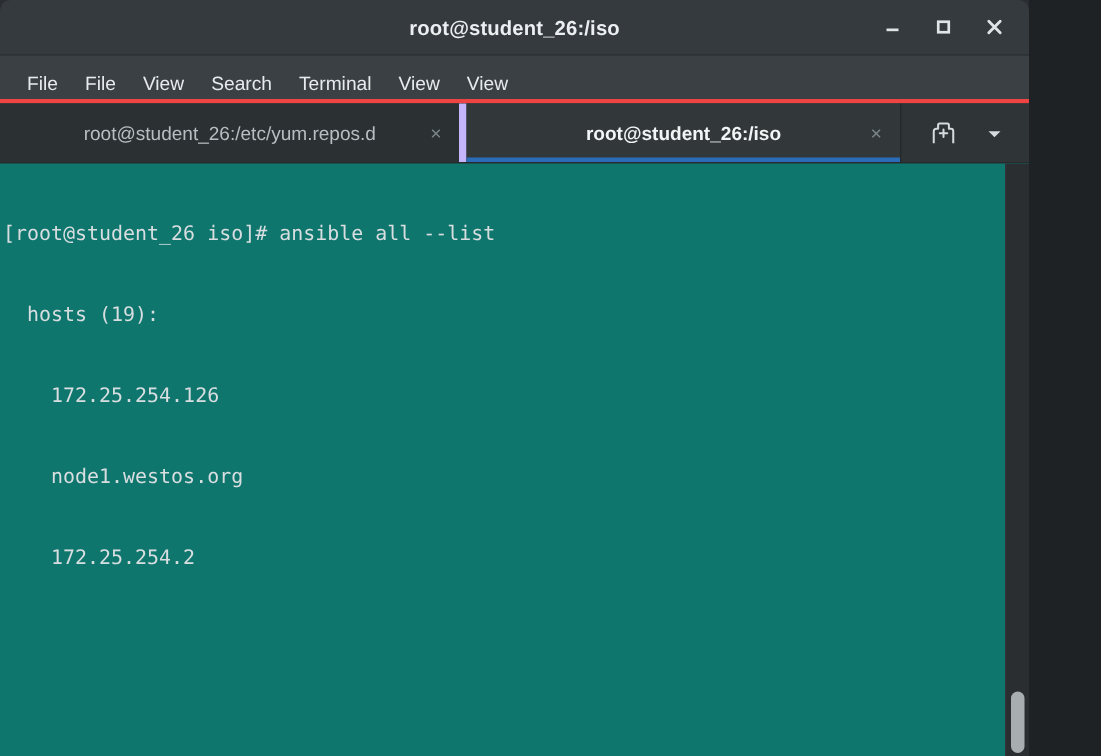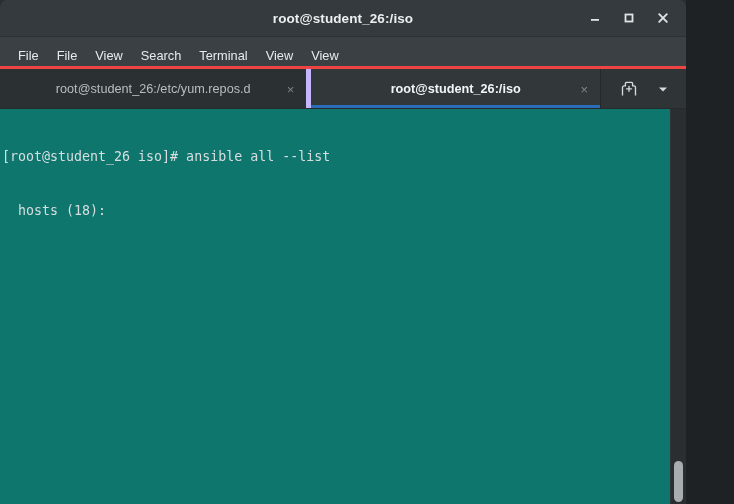--- a/index.html
+++ b/index.html
@@ -255,21 +255,24 @@
         <svg width="14" height="14" viewBox="0 0 14 14" aria-hidden="true">
           <path d="M3 5.5 L7 9.5 L11 5.5 Z" fill="currentColor"></path>
         </svg>
       </div>
     </div>
   </div>
 
   <div class="term-wrap">
     <div class="term">
       <div class="line">[root@student_26 iso]# ansible all --list</div>
-      <div class="line">  hosts (18):</div>
+      <div class="line">  hosts (19):</div>
+      <div class="line">    172.25.254.126</div>
+      <div class="line">    node1.westos.org</div>
+      <div class="line">    172.25.254.2</div>
       
       
       
       
       
       
       
       
       
       

